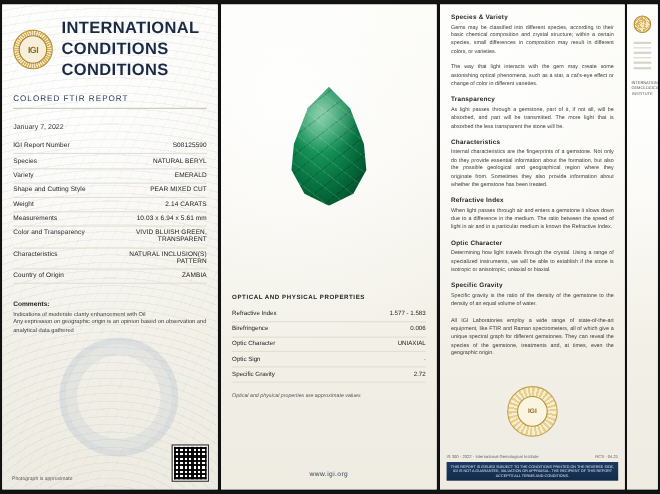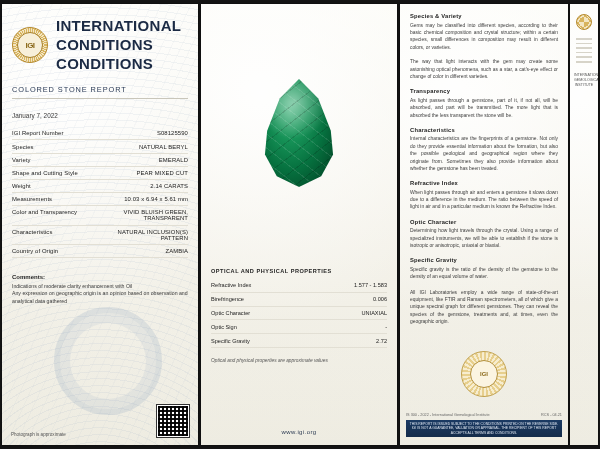--- a/index.html
+++ b/index.html
@@ -259,21 +259,21 @@
             <div class="ring2"></div>
           <div class="mono">IGI</div>
         </div>
         <div class="lgl-name">
           <div>INTERNATIONAL</div>
           <div>CONDITIONS</div>
           <div>CONDITIONS</div>
         </div>
       </div>
 
-      <div class="report-kind">COLORED STONE REPORT</div>
+      <div class="report-kind">COLORED FTIR REPORT</div>
       <div class="rule"></div>
 
       <div class="issue-date">January 7, 2022</div>
 
       <table class="spec-table">
         <tbody>
           <tr>
             <td class="k">IGI Report Number</td>
             <td class="v">S08125590</td>
           </tr>

